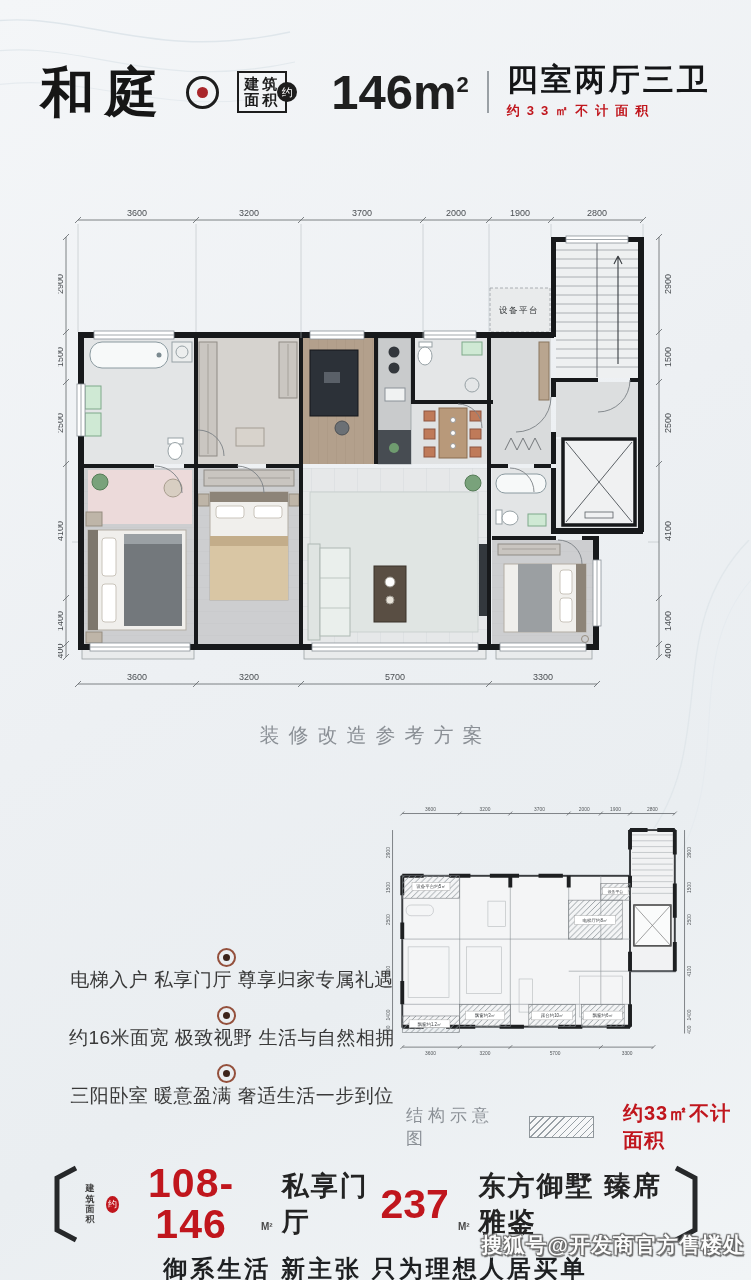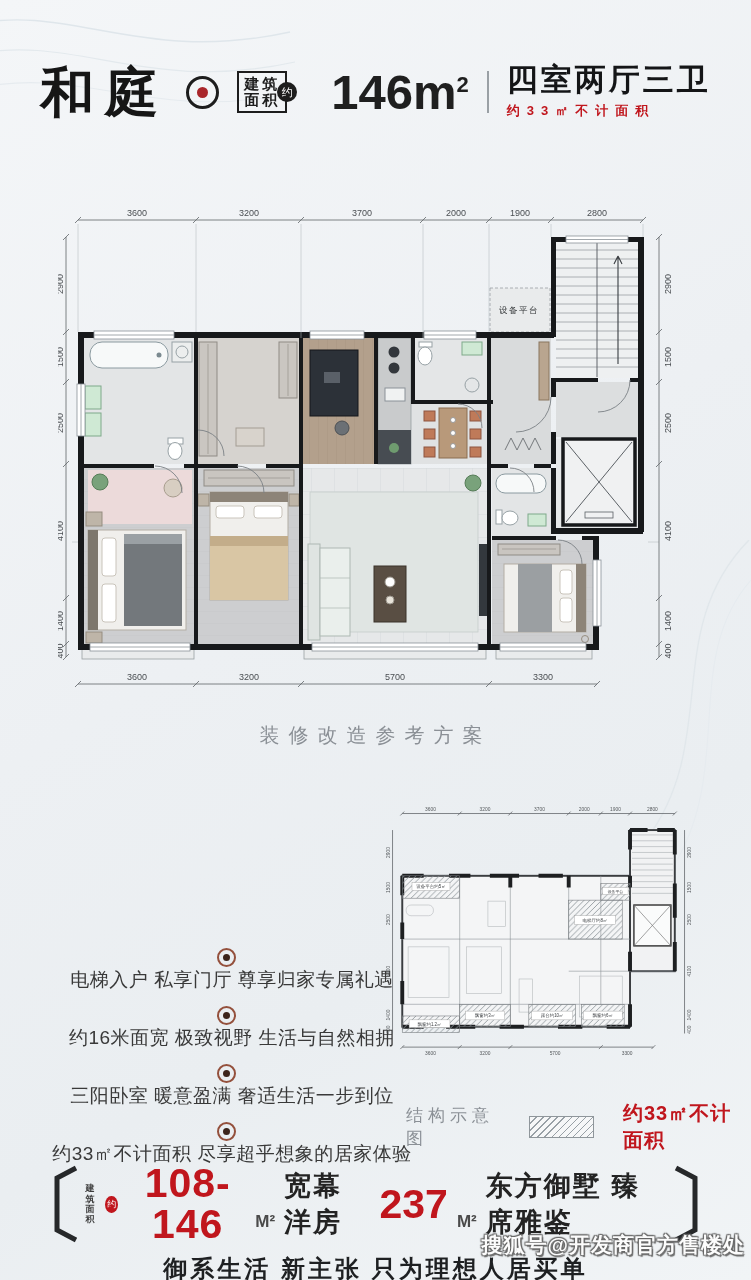--- a/index.html
+++ b/index.html
@@ -36,21 +36,21 @@
   .feat .dot i{width:7px;height:7px;background:#3c241b;border-radius:50%;}
   .feat .txt{font-size:19px;color:#393939;letter-spacing:0.5px;white-space:nowrap;}
   
   .banner{position:absolute;top:1164px;left:50%;transform:translateX(-50%);width:648px;}
   .banner-row{position:relative;display:flex;align-items:center;justify-content:center;gap:9px;height:80px;padding:0 34px;}
   .bracket{position:absolute;top:0;width:26px;height:80px;}
   .bracket.l{left:0;} .bracket.r{right:0;}
   .mini-area{display:flex;flex-direction:column;font-size:9px;font-weight:700;color:#3c3c3c;line-height:1.15;letter-spacing:1px;}
   .red-badge{width:17px;height:17px;background:#c0161d;color:#fff;border-radius:50%;font-size:9px;display:flex;align-items:center;justify-content:center;margin-left:-4px;margin-right:2px;}
   .range{font-size:41px;font-weight:800;color:#c0161d;letter-spacing:1px;line-height:1;text-align:center;}
-  .unit{font-size:17px;font-weight:700;color:#4a4a4a;align-self:flex-end;padding-bottom:12px;}
+  .unit{font-size:10px;font-weight:700;color:#4a4a4a;align-self:flex-end;padding-bottom:12px;}
   .htype{font-size:27px;font-weight:800;color:#232323;letter-spacing:2px;}
   .num2{font-size:41px;font-weight:800;color:#c0161d;line-height:1;}
   .slogan{text-align:center;font-size:24px;font-weight:800;color:#1e2022;letter-spacing:3px;margin-top:9px;}
   .watermark{position:absolute;right:6px;bottom:21px;font-size:21px;font-weight:700;letter-spacing:1px;color:#fcfcfc;
     text-shadow:0 0 2px #5a5a5a,1.5px 1.5px 1px #6e6e6e,-1px -1px 1px #6e6e6e,1px -1px 1px #6e6e6e,-1px 1px 1px #6e6e6e;}
   
   .dl{stroke:#606568;stroke-width:0.8;fill:none;}
   .ext{stroke:#b6bcc0;stroke-width:0.55;fill:none;}
   .dt{font-size:9px;fill:#4a4e52;}
   .ds{font-size:5px;fill:#55595c;}
@@ -351,26 +351,20 @@
           <i></i>
         </span>
         <span class="txt">约16米面宽 极致视野 生活与自然相拥</span>
       </div>
     <div class="feat">
         <span class="dot">
           <i></i>
         </span>
         <span class="txt">三阳卧室 暖意盈满 奢适生活一步到位</span>
       </div>
-    <div class="feat">
-        <span class="dot">
-          <i></i>
-        </span>
-        <span class="txt">约33㎡不计面积 尽享超乎想象的居家体验</span>
-      </div>
   </div>
 
   <svg class="struct-plan" viewBox="0 0 380 300">
     <defs>
       <pattern id="hh" width="6" height="6" patternUnits="userSpaceOnUse">
         <path d="M0,6 L6,0" stroke="#8f969b" stroke-width="0.9" fill="none"></path>
       </pattern>
     </defs>
 
     <rect x="30" y="82" width="234" height="155" fill="#f4f5f6" stroke="#3a3d40" stroke-width="2"></rect>
@@ -466,21 +460,21 @@
       <svg class="bracket r" viewBox="0 0 26 80">
           <path d="M2,4 L21,14 L21,66 L2,76" stroke="#26282a" stroke-width="5" fill="none"></path>
         </svg>
       <span class="mini-area">
         <span>建筑</span>
           <span>面积</span>
       </span>
       <span class="red-badge">约</span>
       <span class="range">108-146</span>
       <span class="unit">M²</span>
-      <span class="htype">宽幕洋房</span>
+      <span class="htype">私享门厅</span>
       <span class="num2">237</span>
       <span class="unit">M²</span>
       <span class="htype">东方御墅 臻席雅鉴</span>
     </div>
     <div class="slogan">御系生活 新主张 只为理想人居买单</div>
   </div>
 
   <div class="watermark">搜狐号@开发商官方售楼处</div>
 </div>
 

